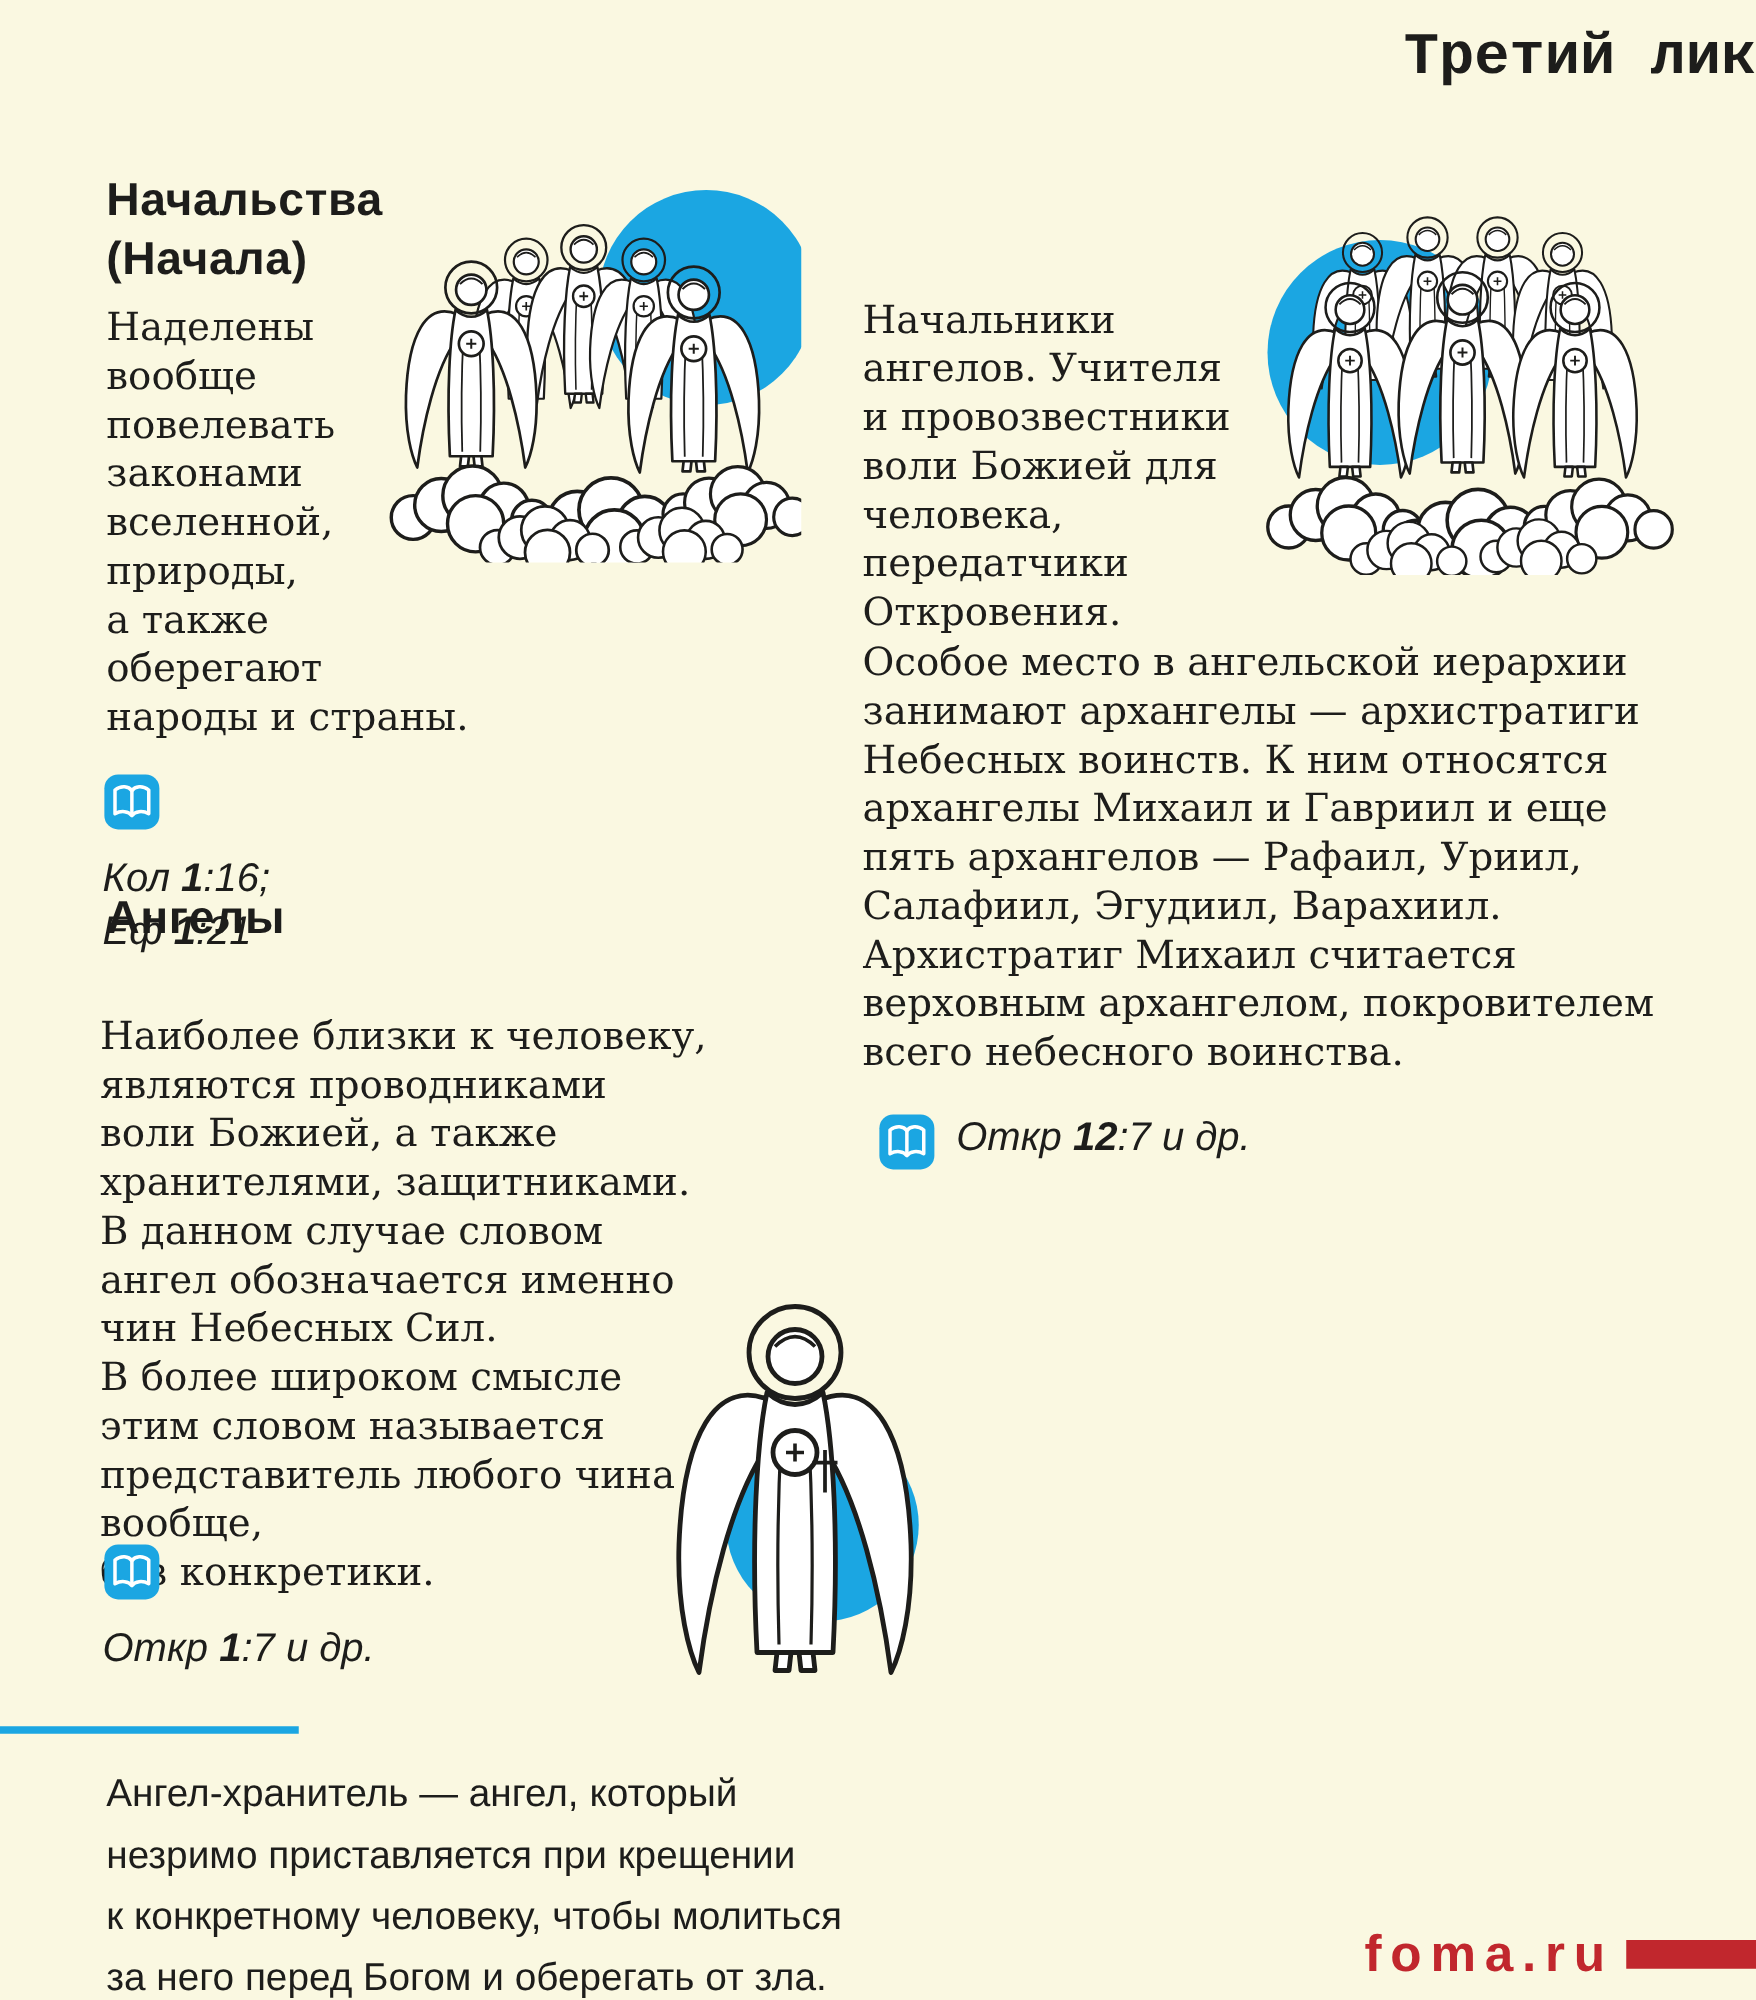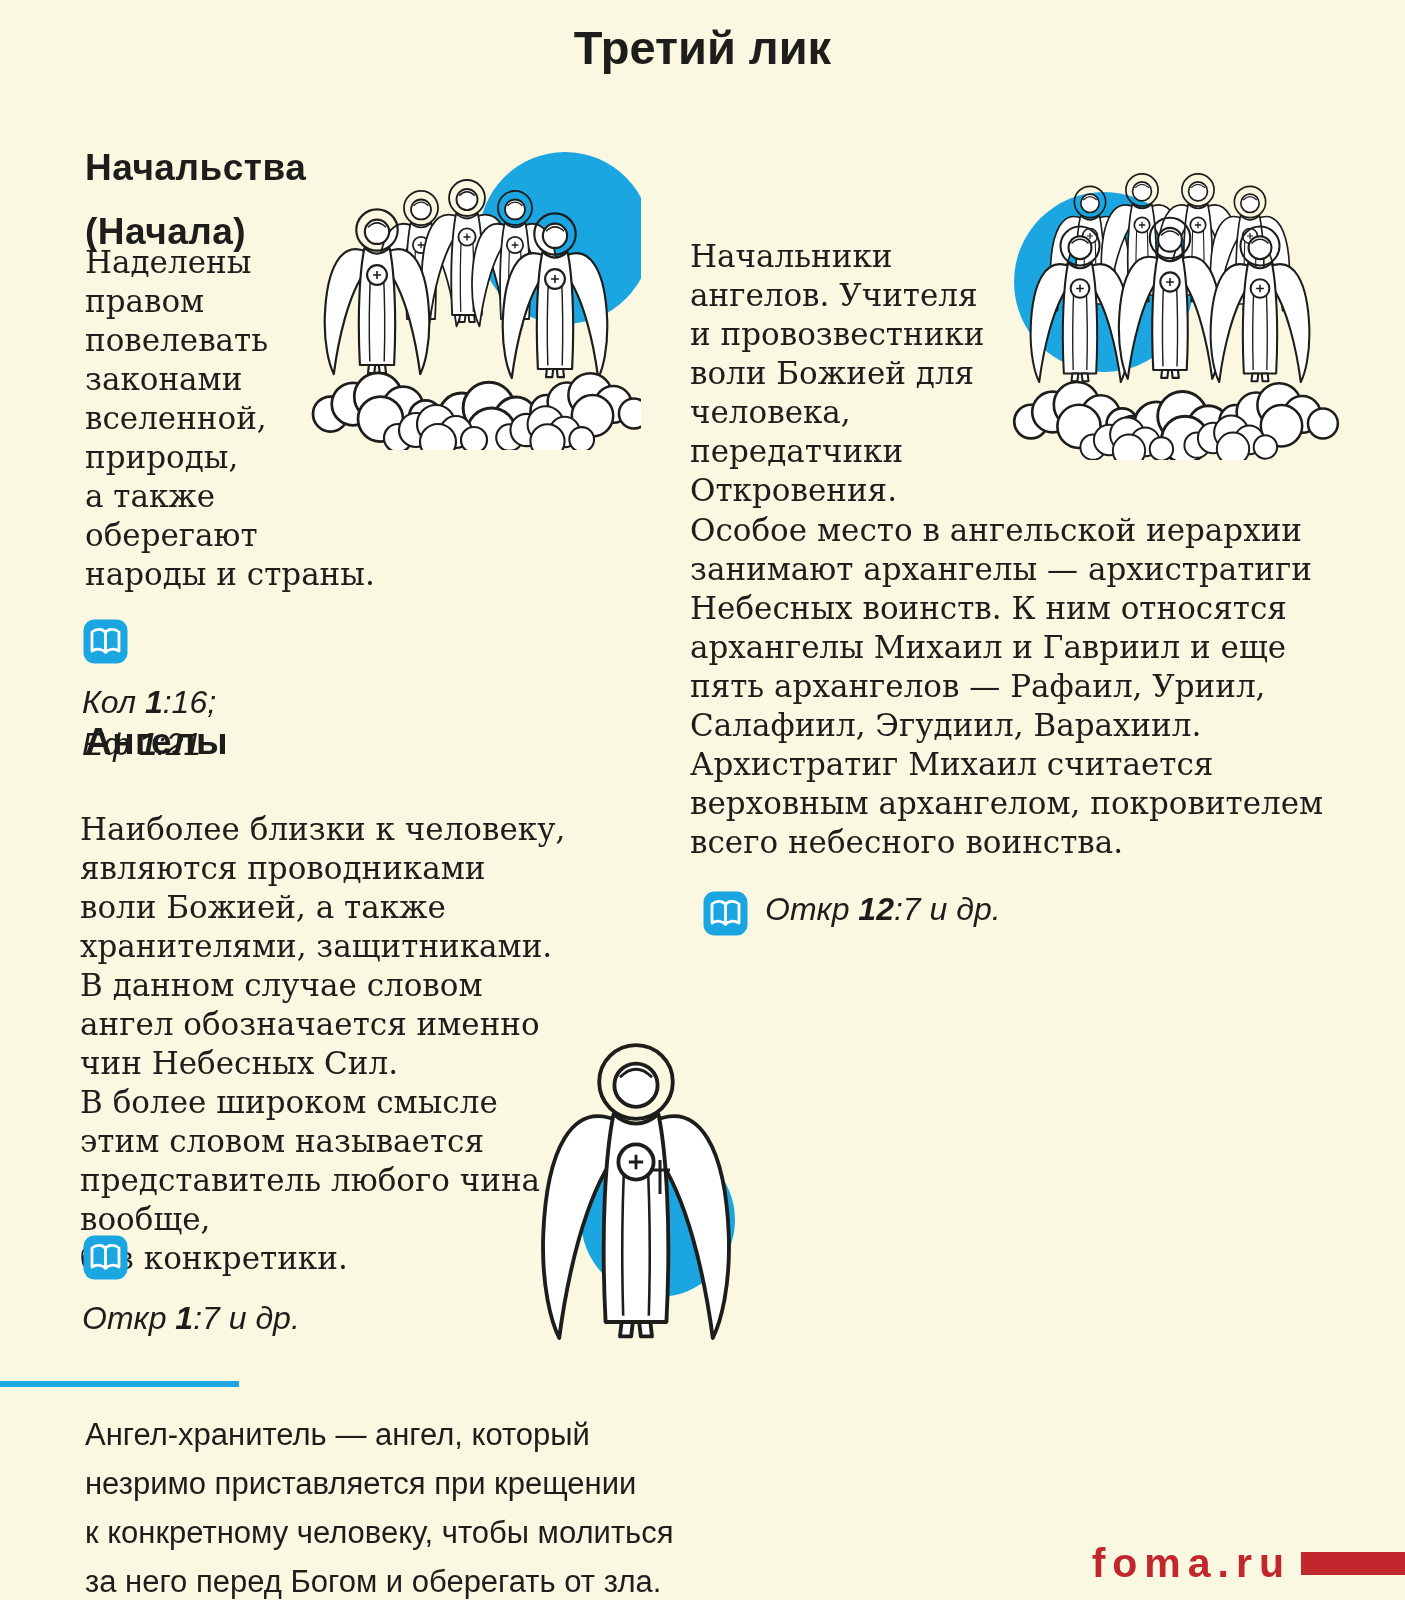--- a/index.html
+++ b/index.html
@@ -7,25 +7,25 @@
     --accent:#1BA6E2;
     --brand:#C1272D;
     --ink:#1D1D1B;
   }
   html,body{margin:0;padding:0;}
   .page{
     position:relative;width:1405px;height:1600px;background:var(--bg);
     color:var(--ink);font-family:"Liberation Sans",sans-serif;overflow:hidden;
   }
   .title{
-    position:absolute;top:20px;left:0;width:100%;margin:0;text-align:center;
-    font-family:Liberation Sans, sans-serif;font-weight:700;font-size:47px;
+    position:absolute;top:20px;left:0;width:100%;margin:0;text-align:right;
+    font-family:Liberation Mono, monospace;font-weight:700;font-size:47px;
   }
   .h2{
-    position:absolute;margin:0;font-weight:700;font-size:37px;line-height:64px;
+    position:absolute;margin:0;font-weight:700;font-size:37px;line-height:47px;
     white-space:pre-line;letter-spacing:0.5px;
   }
   .body-serif{
     position:absolute;margin:0;font-family:"DejaVu Serif",serif;font-size:31px;
     line-height:39px;white-space:pre-line;
   }
   .ref{position:absolute;display:flex;align-items:flex-start;gap:16px;}
   .ref-icon{display:block;width:47px;height:47px;margin-top:2px;}
   .ref-icon svg{display:block;width:47px;height:47px;}
   .ref-line{font-style:italic;font-size:32px;line-height:42px;}
@@ -91,21 +91,21 @@
       <use href="#ang" transform="translate(262,122) scale(0.9)"></use>
       <use href="#cloud" transform="translate(75,292) scale(1.25)"></use>
       <use href="#cloud" transform="translate(185,304) scale(1.35)"></use>
       <use href="#cloud" transform="translate(288,290) scale(1.15)"></use>
       <use href="#cloud" transform="translate(135,318) scale(1.0)"></use>
       <use href="#cloud" transform="translate(245,318) scale(0.95)"></use>
     </svg>
   </div>
 
   <p class="body-serif" style="left:85px;top:243px;width:340px;">Наделены
-правом
+вообще
 повелевать
 законами
 вселенной,
 природы,
 а также
 оберегают
 народы и страны.</p>
 
   <div class="ref" style="left:82px;top:616px;flex-direction:column;">
     <span class="ref-icon">

